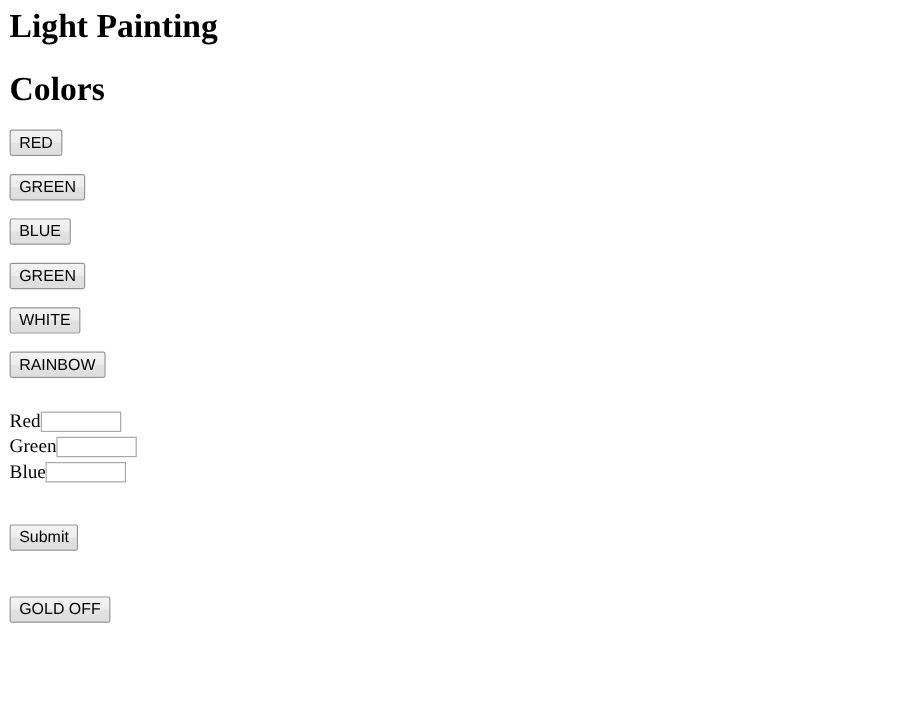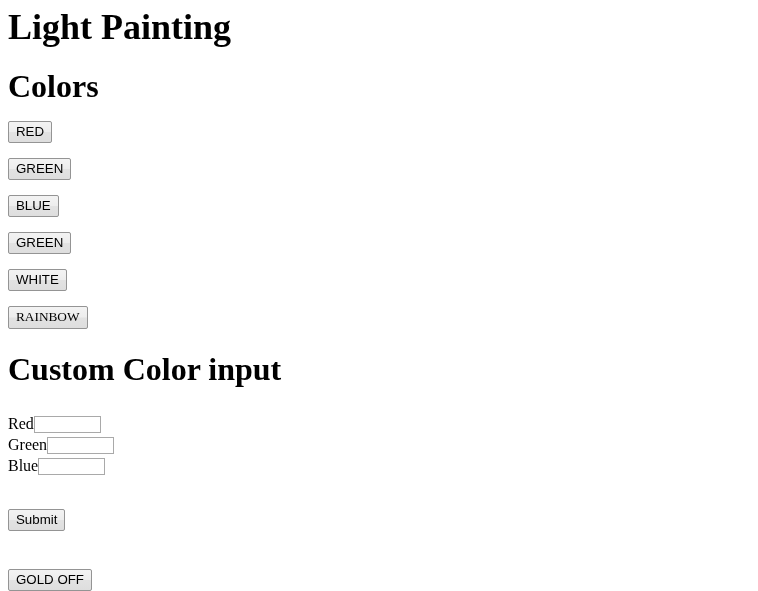--- a/index.html
+++ b/index.html
@@ -16,31 +16,31 @@
     color: #000000;
   }
 
   .page {
     padding: 8px;
     box-sizing: border-box;
   }
 
   h1.page-title {
     font-family: "Liberation Serif", "DejaVu Serif", serif;
-    font-size: 36px;
+    font-size: 28px;
     font-weight: bold;
     line-height: 1.1;
     margin: 0 0 0 0;
     padding: 0;
     letter-spacing: 0;
   }
 
   h2.section-title {
     font-family: "Liberation Serif", "DejaVu Serif", serif;
-    font-size: 32px;
+    font-size: 28px;
     font-weight: bold;
     line-height: 1.1;
     margin: 21px 0 0 0;
     padding: 0;
   }
 
   h2.section-title.custom {
     margin-top: 23px;
   }
 
@@ -62,21 +62,20 @@
   }
 
   .color-buttons {
     margin-top: 17px;
   }
   .color-buttons .btn {
     margin-bottom: 15px;
   }
   .color-buttons .btn:last-child {
     margin-bottom: 0;
-    font-family: Liberation Serif, serif;
   }
 
   .form-block {
     margin-top: 26px;
     font-family: "Liberation Serif", "DejaVu Serif", serif;
     font-size: 16px;
     line-height: 21px;
   }
 
   .field-row {
@@ -123,21 +122,20 @@
 
   <div class="color-buttons">
     <button type="button" class="btn">RED</button>
     <button type="button" class="btn">GREEN</button>
     <button type="button" class="btn">BLUE</button>
     <button type="button" class="btn">GREEN</button>
     <button type="button" class="btn">WHITE</button>
     <button type="button" class="btn">RAINBOW</button>
   </div>
 
-  <h2 class="section-title custom">Custom Color input</h2>
 
   <div class="form-block">
 
     <div class="field-row"><span class="field-label">Red</span><input type="text" class="text-input" placeholder="" style=""></div>
 
     <div class="field-row"><span class="field-label">Green</span><input type="text" class="text-input" placeholder="" style=""></div>
 
     <div class="field-row"><span class="field-label">Blue</span><input type="text" class="text-input" placeholder="" style=""></div>
 
     <div class="submit-wrap">

